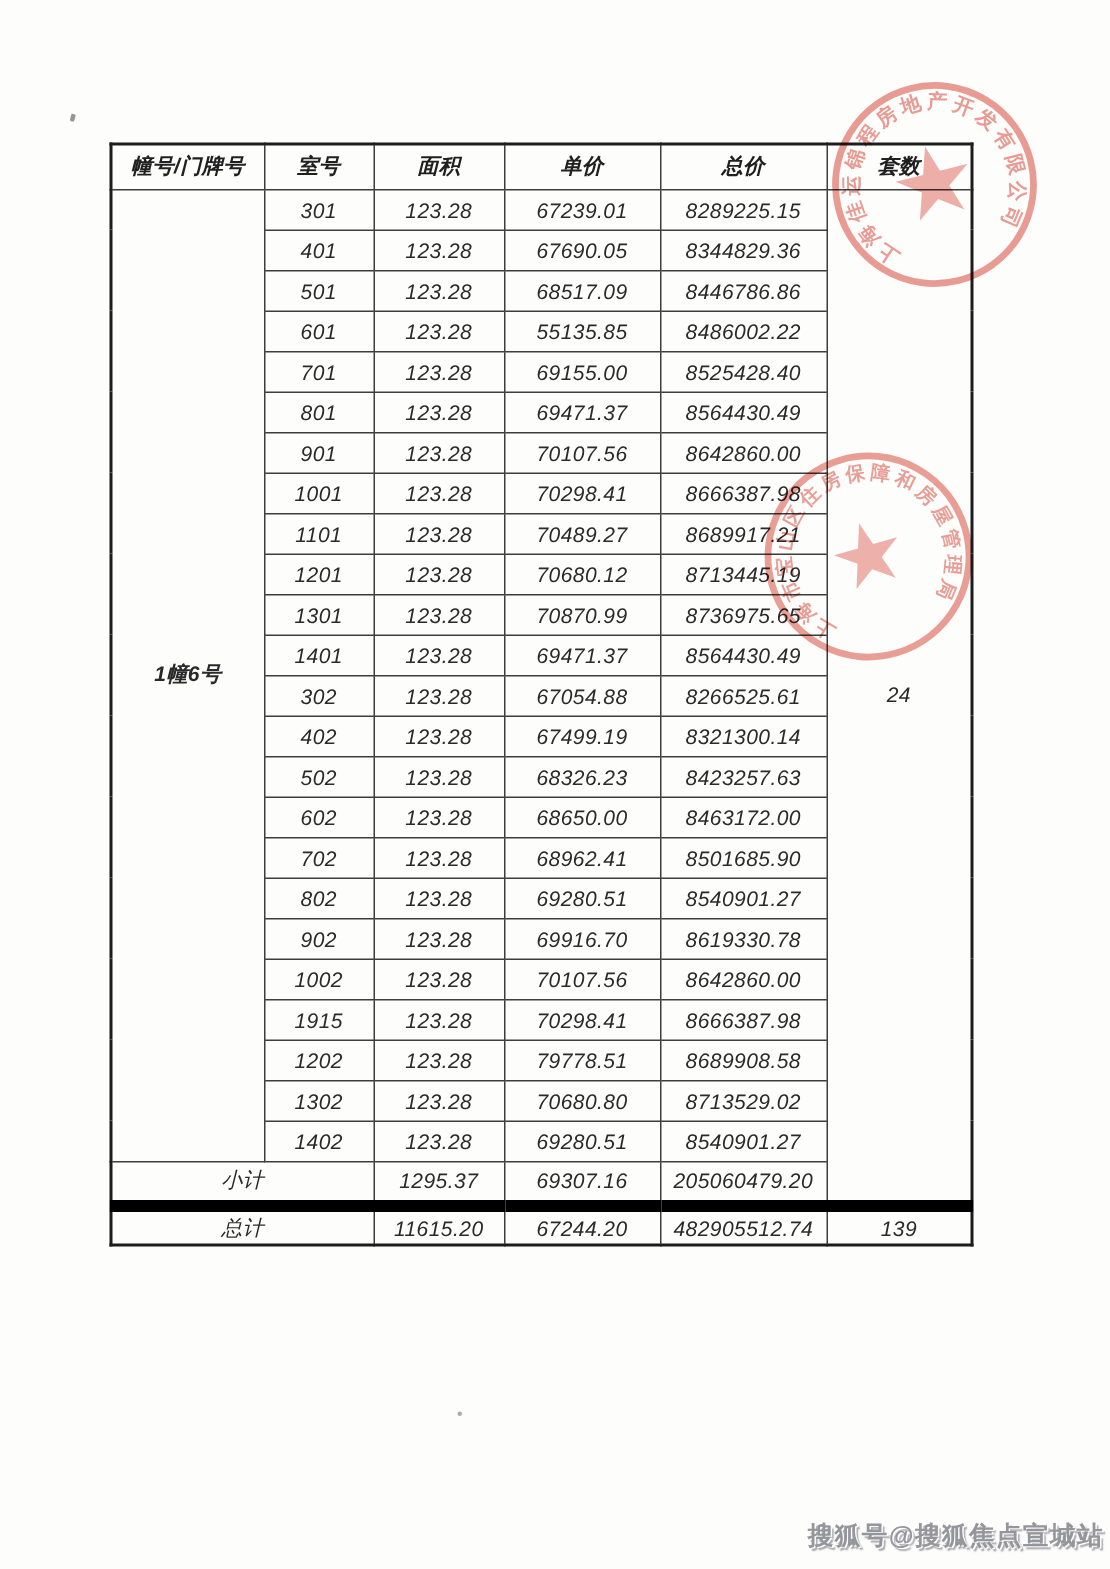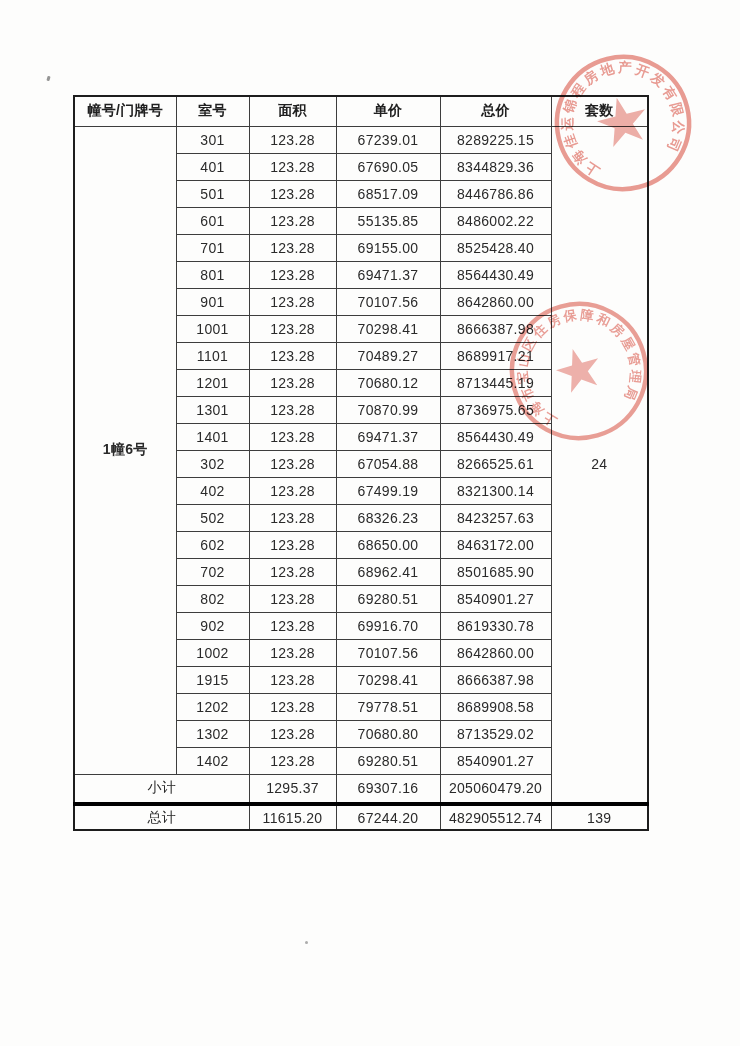--- a/index.html
+++ b/index.html
@@ -9,36 +9,37 @@
     font-family:"Liberation Sans","DejaVu Sans",sans-serif;
   }
   .page{position:absolute;inset:0;background:#fdfdfc;}
 
   
   table.price-table{
     position:absolute;left:73px;top:95px;width:574px;
     border-collapse:collapse;table-layout:fixed;
     border:2px solid #1d1d1d;
     background:transparent;
+    font-style:italic;
   }
   table.price-table th,
   table.price-table td{
     border:1px solid #3d3d3d;
     text-align:center;vertical-align:middle;
     font-size:14px;color:#2a2a2a;padding:0;
     letter-spacing:.3px;
     overflow:hidden;white-space:nowrap;
   }
   table.price-table thead tr{height:30px;}
   table.price-table tbody tr{height:27px;}
   table.price-table th{font-weight:bold;color:#202020;font-size:14px;}
   td.building-cell{font-weight:bold;font-size:14px;color:#232323;}
   tr.row-subtotal{height:30px !important;margin-top:48px;}
   tr.row-total{height:26px !important;}
-  tr.row-total td{border-top:4px solid #000000;}
+  tr.row-total td{border-top:8px solid #000000;}
   tr.row-subtotal td.summary-label,
   tr.row-total td.summary-label{font-size:14px;}
 
   
   .stamp{position:absolute;pointer-events:none;mix-blend-mode:multiply;}
   #stamp-company{left:547px;top:47px;}
   #stamp-gov{left:503px;top:295px;}
 
   
   .watermark{
@@ -262,13 +263,14 @@
       <polygon fill="#dd5f53" fill-opacity="0.8" points="76,53 81.2,68.9 97.9,68.9 84.4,78.7 89.6,94.6 76,84.8 62.4,94.6 67.6,78.7 54.1,68.9 70.8,68.9"></polygon>
       <defs>
         <path id="arc-gov" d="M 42.5,116 A 52,52 0 1 1 109.5,116" fill="none"></path>
       </defs>
       <text font-size="13" font-weight="bold" fill="#dd5f53" font-family="'DejaVu Sans',sans-serif">
         <textPath href="#arc-gov" startOffset="0" textLength="250" lengthAdjust="spacing">上海市宝山区住房保障和房屋管理局</textPath>
       </text>
     </g>
   </svg>
 
+  <div class="watermark">搜狐号@搜狐焦点宣城站</div>
 </div>
 
 </body></html>

